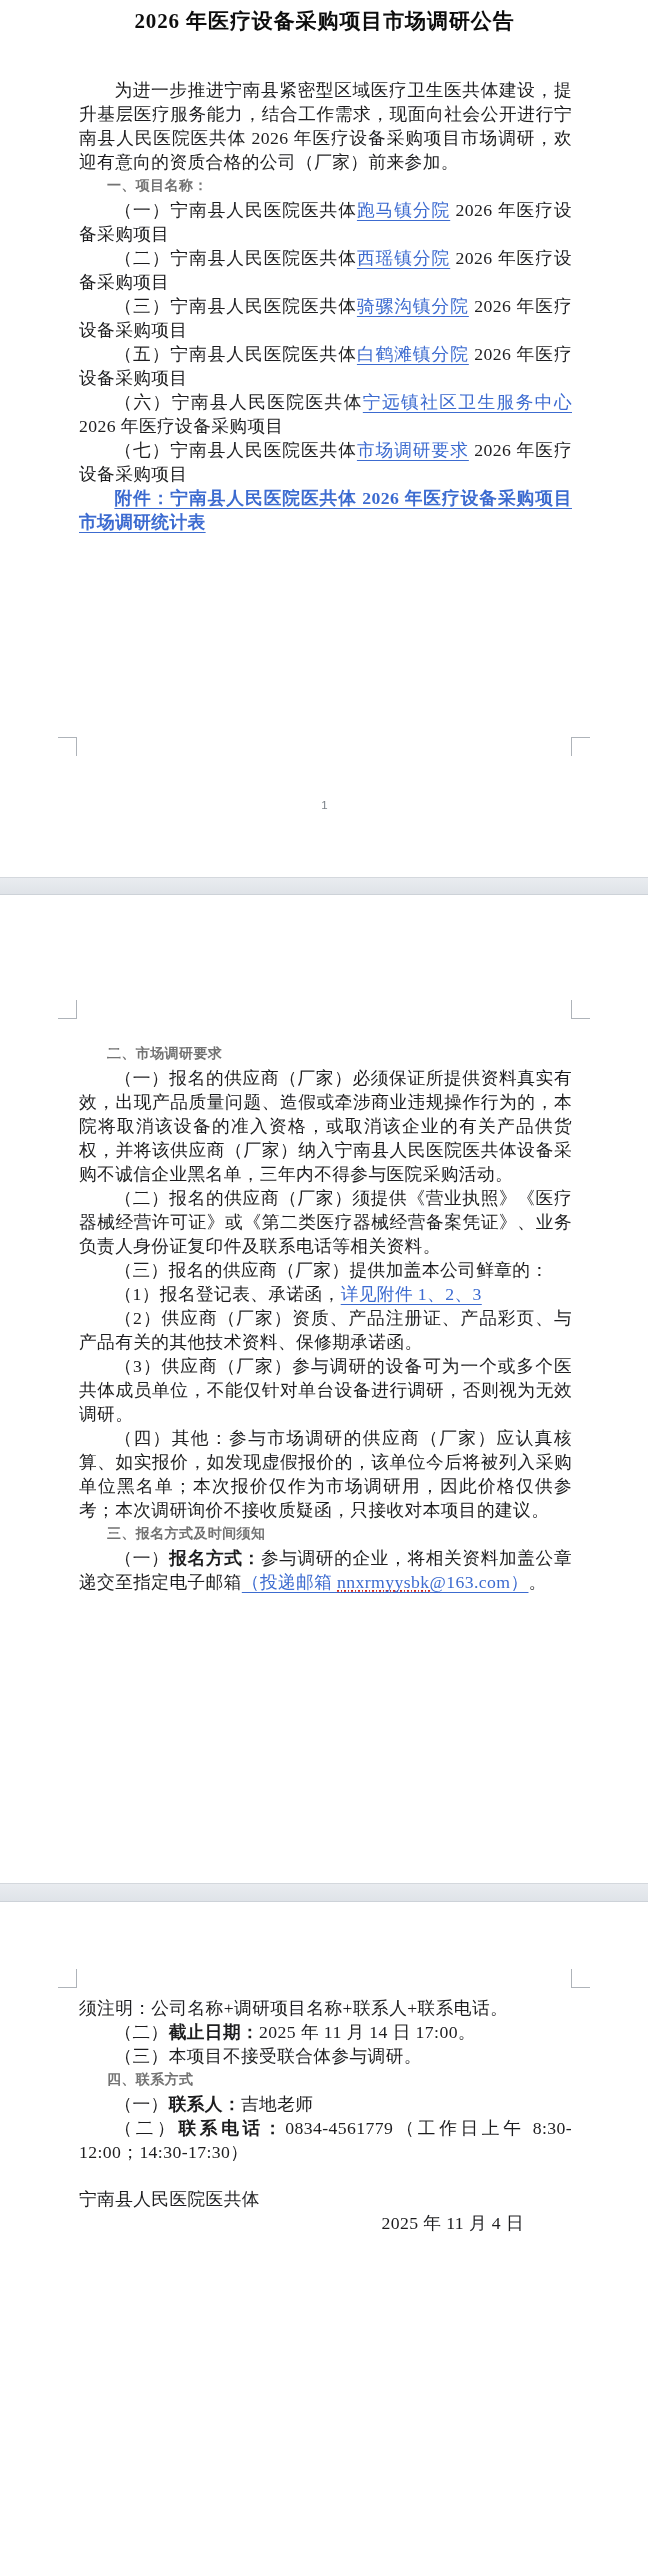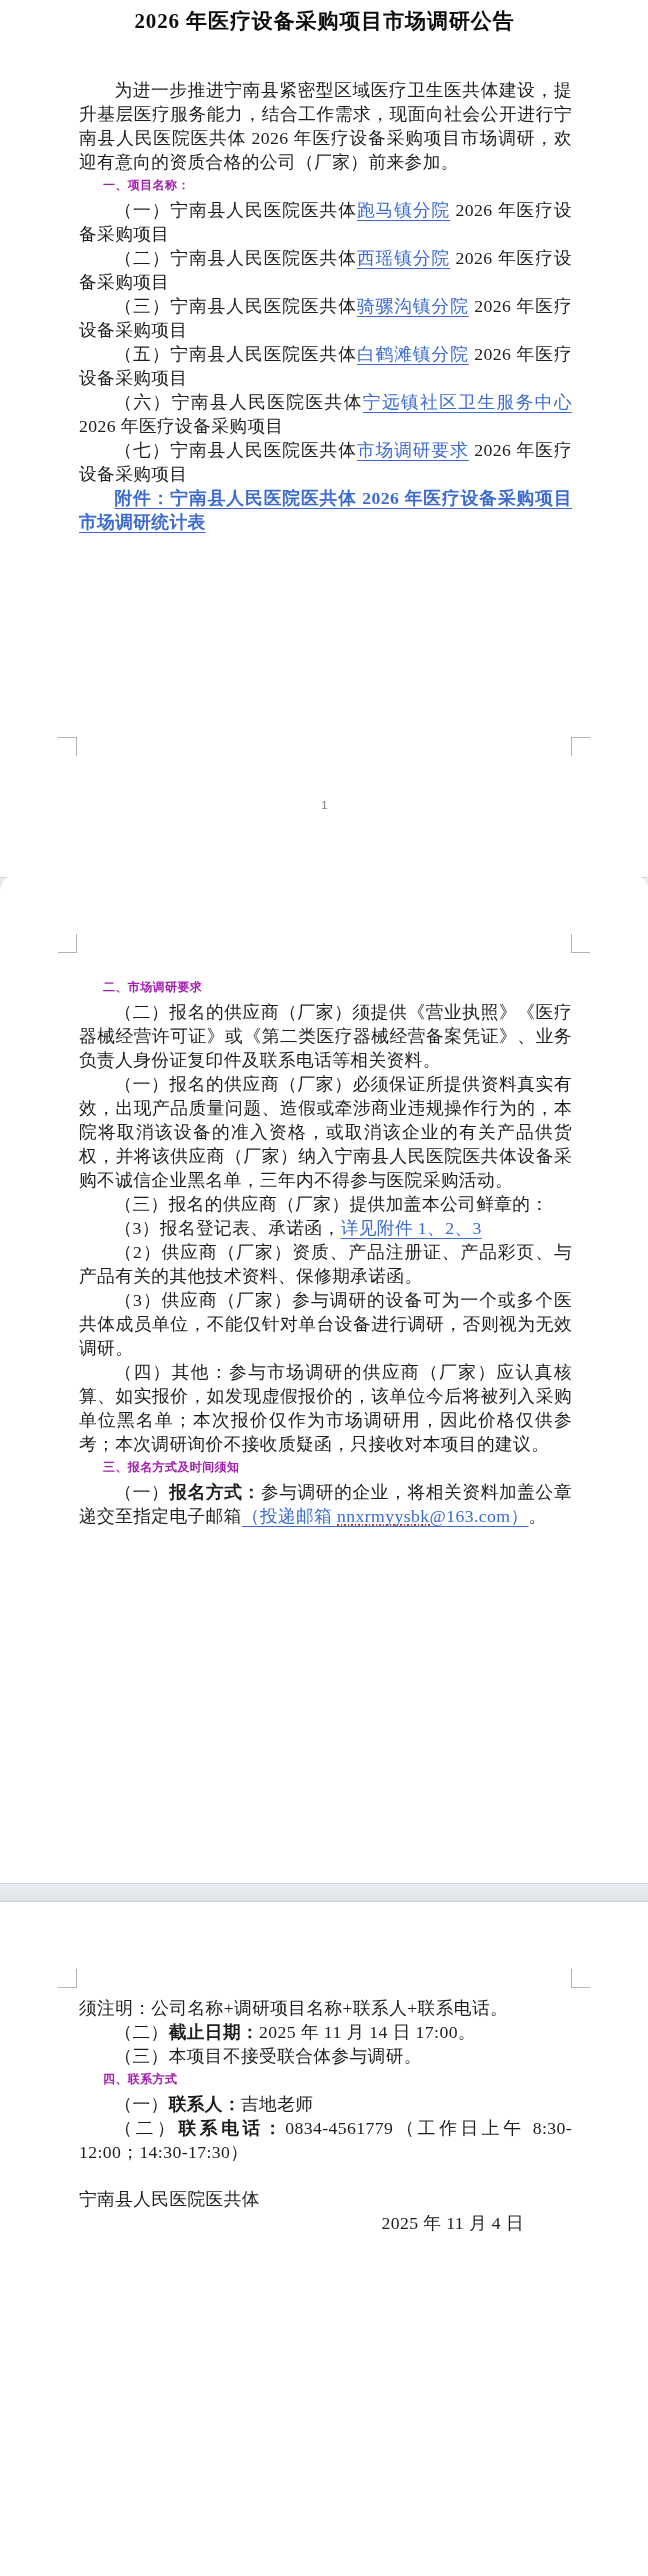--- a/index.html
+++ b/index.html
@@ -1,40 +1,40 @@
 <!DOCTYPE html>
 <html style="font-size:14px"><head>
 <meta charset="utf-8">
 <style>
   html,body{margin:0;padding:0;background:#ffffff;}
   .viewer{position:relative;width:649px;height:2576px;background:#ffffff;overflow:hidden;
           font-family:"Liberation Serif","DejaVu Serif",serif;}
   .page{position:absolute;left:0;width:649px;background:#ffffff;overflow:hidden;border-radius:18px;}
   #page1{top:0;height:877px;}
-  #page2{top:874px;height:800px;}
+  #page2{top:940px;height:800px;}
   #page3{top:1902px;height:576px;}
   .sep{position:absolute;left:0;width:649px;box-sizing:border-box;
        background:linear-gradient(#e9ecf0,#dfe3e8);
        border-top:0.9px solid #d4d8dd;border-bottom:0.9px solid #cdd2d8;}
   #sep1{top:877px;height:17.7px;}
   #sep2{top:1883px;height:19.4px;}
 
   .doc-title{position:absolute;top:7px;left:0;width:649px;text-align:center;
              font-size:21px;font-weight:bold;color:#0d0d0d;letter-spacing:0.9px;}
 
   .content{position:absolute;left:79px;width:493px;color:#1d1d1f;
            font-size:17.7px;line-height:24px;text-align:justify;letter-spacing:0.4px;}
   #page1 .content{top:78px;}
   #page2 .content{top:102px;}
   #page3 .content{top:94px;}
 
   .block{text-indent:2em;}
   .block.flush{text-indent:0;}
   .block.heading{font-weight:bold;font-family:Liberation Mono, monospace;
-                 font-size:12px;color:#a21caf;}
+                 font-size:14px;color:#737373;}
   .block.spacer{height:23px;text-indent:0;}
   .block.sign1{text-indent:0;text-align:left;padding-right:37px;}
   .block.sign2{text-indent:0;text-align:right;padding-right:48px;}
 
   .run-plain{color:inherit;}
   .run-bold{font-weight:bold;}
   .run-link{color:#3c6bd0;text-decoration:underline;text-decoration-color:#3c6bd0;
             text-underline-offset:4.4px;cursor:pointer;}
   .run-linkbold{color:#3c6bd0;font-weight:bold;text-decoration:underline;
                 text-decoration-color:#3c6bd0;text-underline-offset:4.4px;cursor:pointer;font-family:Liberation Serif, serif;}
@@ -80,24 +80,24 @@
     <div class="pageno" style="top:799px">1</div>
   </div>
 
   <div class="sep" id="sep1"></div>
 
   <div class="page" id="page2">
     <div class="corner c-tl" style="top:60px"></div>
     <div class="corner c-tr" style="top:60px"></div>
     <div class="content">
         <div class="block heading"><span class="run-plain">二、市场调研要求</span></div>
+        <div class="block para"><span class="run-plain">（一）报名的供应商（厂家）必须保证所提供资料真实有效，出现产品质量问题、造假或牵涉商业违规操作行为的，本院将取消该设备的准入资格，或取消该企业的有关产品供货权，并将该供应商（厂家）纳入宁南县人民医院医共体设备采购不诚信企业黑名单，三年内不得参与医院采购活动。</span></div>
         <div class="block para"><span class="run-plain">（二）报名的供应商（厂家）须提供《营业执照》《医疗器械经营许可证》或《第二类医疗器械经营备案凭证》、业务负责人身份证复印件及联系电话等相关资料。</span></div>
-        <div class="block para"><span class="run-plain">（一）报名的供应商（厂家）必须保证所提供资料真实有效，出现产品质量问题、造假或牵涉商业违规操作行为的，本院将取消该设备的准入资格，或取消该企业的有关产品供货权，并将该供应商（厂家）纳入宁南县人民医院医共体设备采购不诚信企业黑名单，三年内不得参与医院采购活动。</span></div>
         <div class="block para"><span class="run-plain">（三）报名的供应商（厂家）提供加盖本公司鲜章的：</span></div>
-        <div class="block para"><span class="run-plain">（3）报名登记表、承诺函，</span><span class="run-link">详见附件 1、2、3</span></div>
+        <div class="block para"><span class="run-plain">（1）报名登记表、承诺函，</span><span class="run-link">详见附件 1、2、3</span></div>
         <div class="block para"><span class="run-plain">（2）供应商（厂家）资质、产品注册证、产品彩页、与产品有关的其他技术资料、保修期承诺函。</span></div>
         <div class="block para"><span class="run-plain">（3）供应商（厂家）参与调研的设备可为一个或多个医共体成员单位，不能仅针对单台设备进行调研，否则视为无效调研。</span></div>
         <div class="block para"><span class="run-plain">（四）其他：参与市场调研的供应商（厂家）应认真核算、如实报价，如发现虚假报价的，该单位今后将被列入采购单位黑名单；本次报价仅作为市场调研用，因此价格仅供参考；本次调研询价不接收质疑函，只接收对本项目的建议。</span></div>
         <div class="block heading"><span class="run-plain">三、报名方式及时间须知</span></div>
         <div class="block para"><span class="run-plain">（一）</span><span class="run-bold">报名方式：</span><span class="run-plain">参与调研的企业，将相关资料加盖公章递交至指定电子邮箱</span><span class="run-link">（投递邮箱 </span><span class="run-linkwavy">nnxrmyysbk</span><span class="run-link">@163.com）</span><span class="run-plain">。</span></div>
       </div>
     <div class="corner c-bl" style="top:849px"></div>
     <div class="corner c-br" style="top:849px"></div>
     <div class="pageno" style="top:916px">2</div>
   </div>

